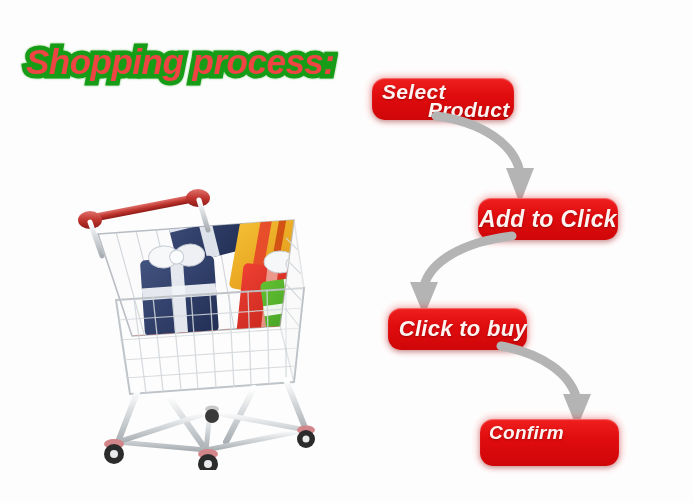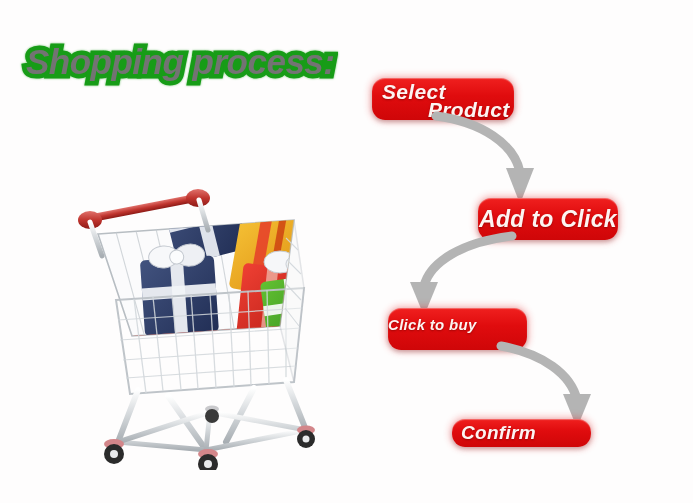--- a/index.html
+++ b/index.html
@@ -21,21 +21,21 @@
 
   
   #title {
     position: absolute;
     left: 26px;
     top: 40px;
     font-size: 35px;
     font-weight: bold;
     font-style: italic;
     letter-spacing: -0.5px;
-    color: #737373;
+    color: #ef4444;
     -webkit-text-stroke: 9px #179c17;
     paint-order: stroke fill;
     white-space: nowrap;
     line-height: 1.25;
     filter: drop-shadow(0 0 1px rgba(23,156,23,0.55));
   }
 
   
   #cart-illustration {
     position: absolute;
@@ -63,31 +63,31 @@
     font-style: italic;
     white-space: nowrap;
     text-shadow: 0 1px 2px rgba(110,0,0,0.55);
     letter-spacing: 0.3px;
   }
 
   
   #pill-select   { left: 372px; top: 78px;  width: 142px; height: 42px; }
   #pill-cart     { left: 478px; top: 198px; width: 140px; height: 42px; }
   #pill-click    { left: 388px; top: 308px; width: 139px; height: 42px; }
-  #pill-confirm  { left: 452px; top: 419px; width: 139px; height: 28px; }
+  #pill-confirm  { left: 480px; top: 419px; width: 139px; height: 47px; }
 
   
   #pill-select .line-a  { left: 10px;  top: 2px;  font-size: 21px; }
   #pill-select .line-b  { left: 56px;  top: 20px; font-size: 21px; }
   #pill-confirm .line-a { left: 9px;   top: 3px;  font-size: 19px; }
   #pill-confirm .line-b { left: 50px;  top: 22px; font-size: 19px; }
 
   
   #pill-cart .line-a  { left: 0; right: 0; top: 8px; text-align: center; font-size: 23px; }
-  #pill-click .line-a { left: 0; right: 0; top: 8px; text-align: left; font-size: 15px; }
+  #pill-click .line-a { left: 0; right: 0; top: 8px; text-align: right; font-size: 22px; }
 
   
   .arrow {
     position: absolute;
     pointer-events: none;
   }
   .arrow svg { display: block; overflow: visible; }
   #arrow-1 { left: 430px; top: 112px; width: 130px; height: 96px; }
   #arrow-2 { left: 400px; top: 232px; width: 120px; height: 86px; }
   #arrow-3 { left: 495px; top: 342px; width: 120px; height: 88px; }

